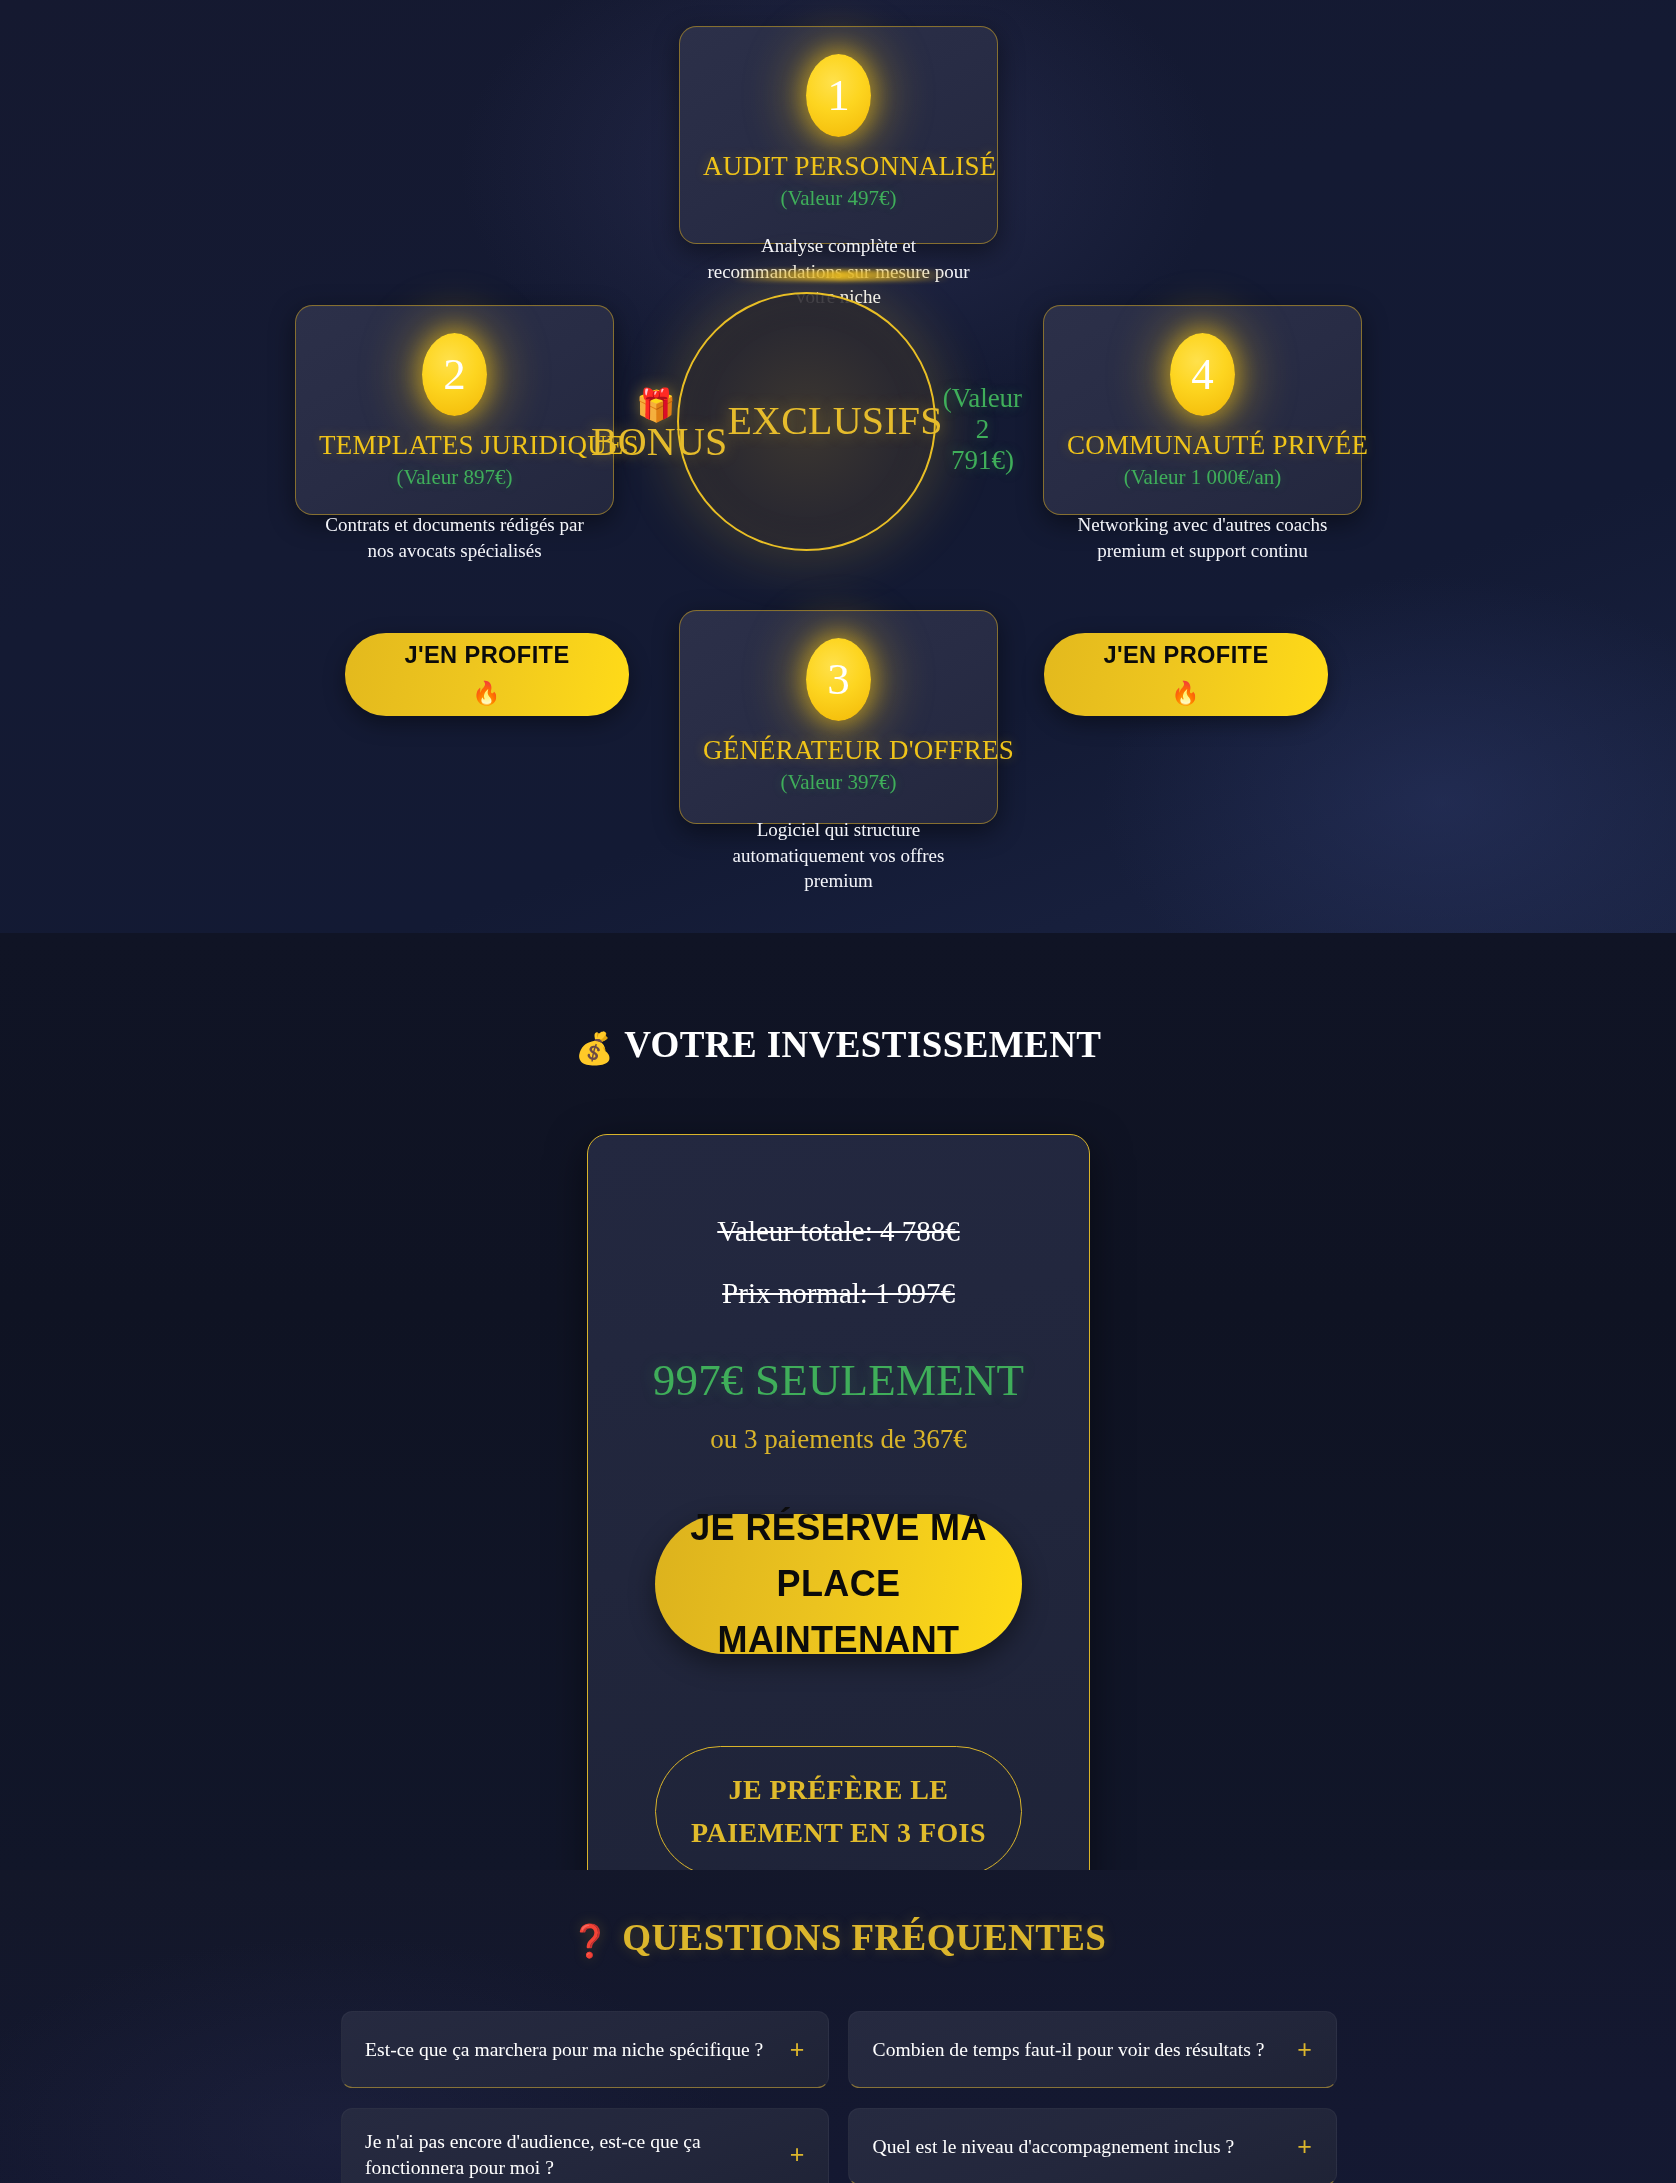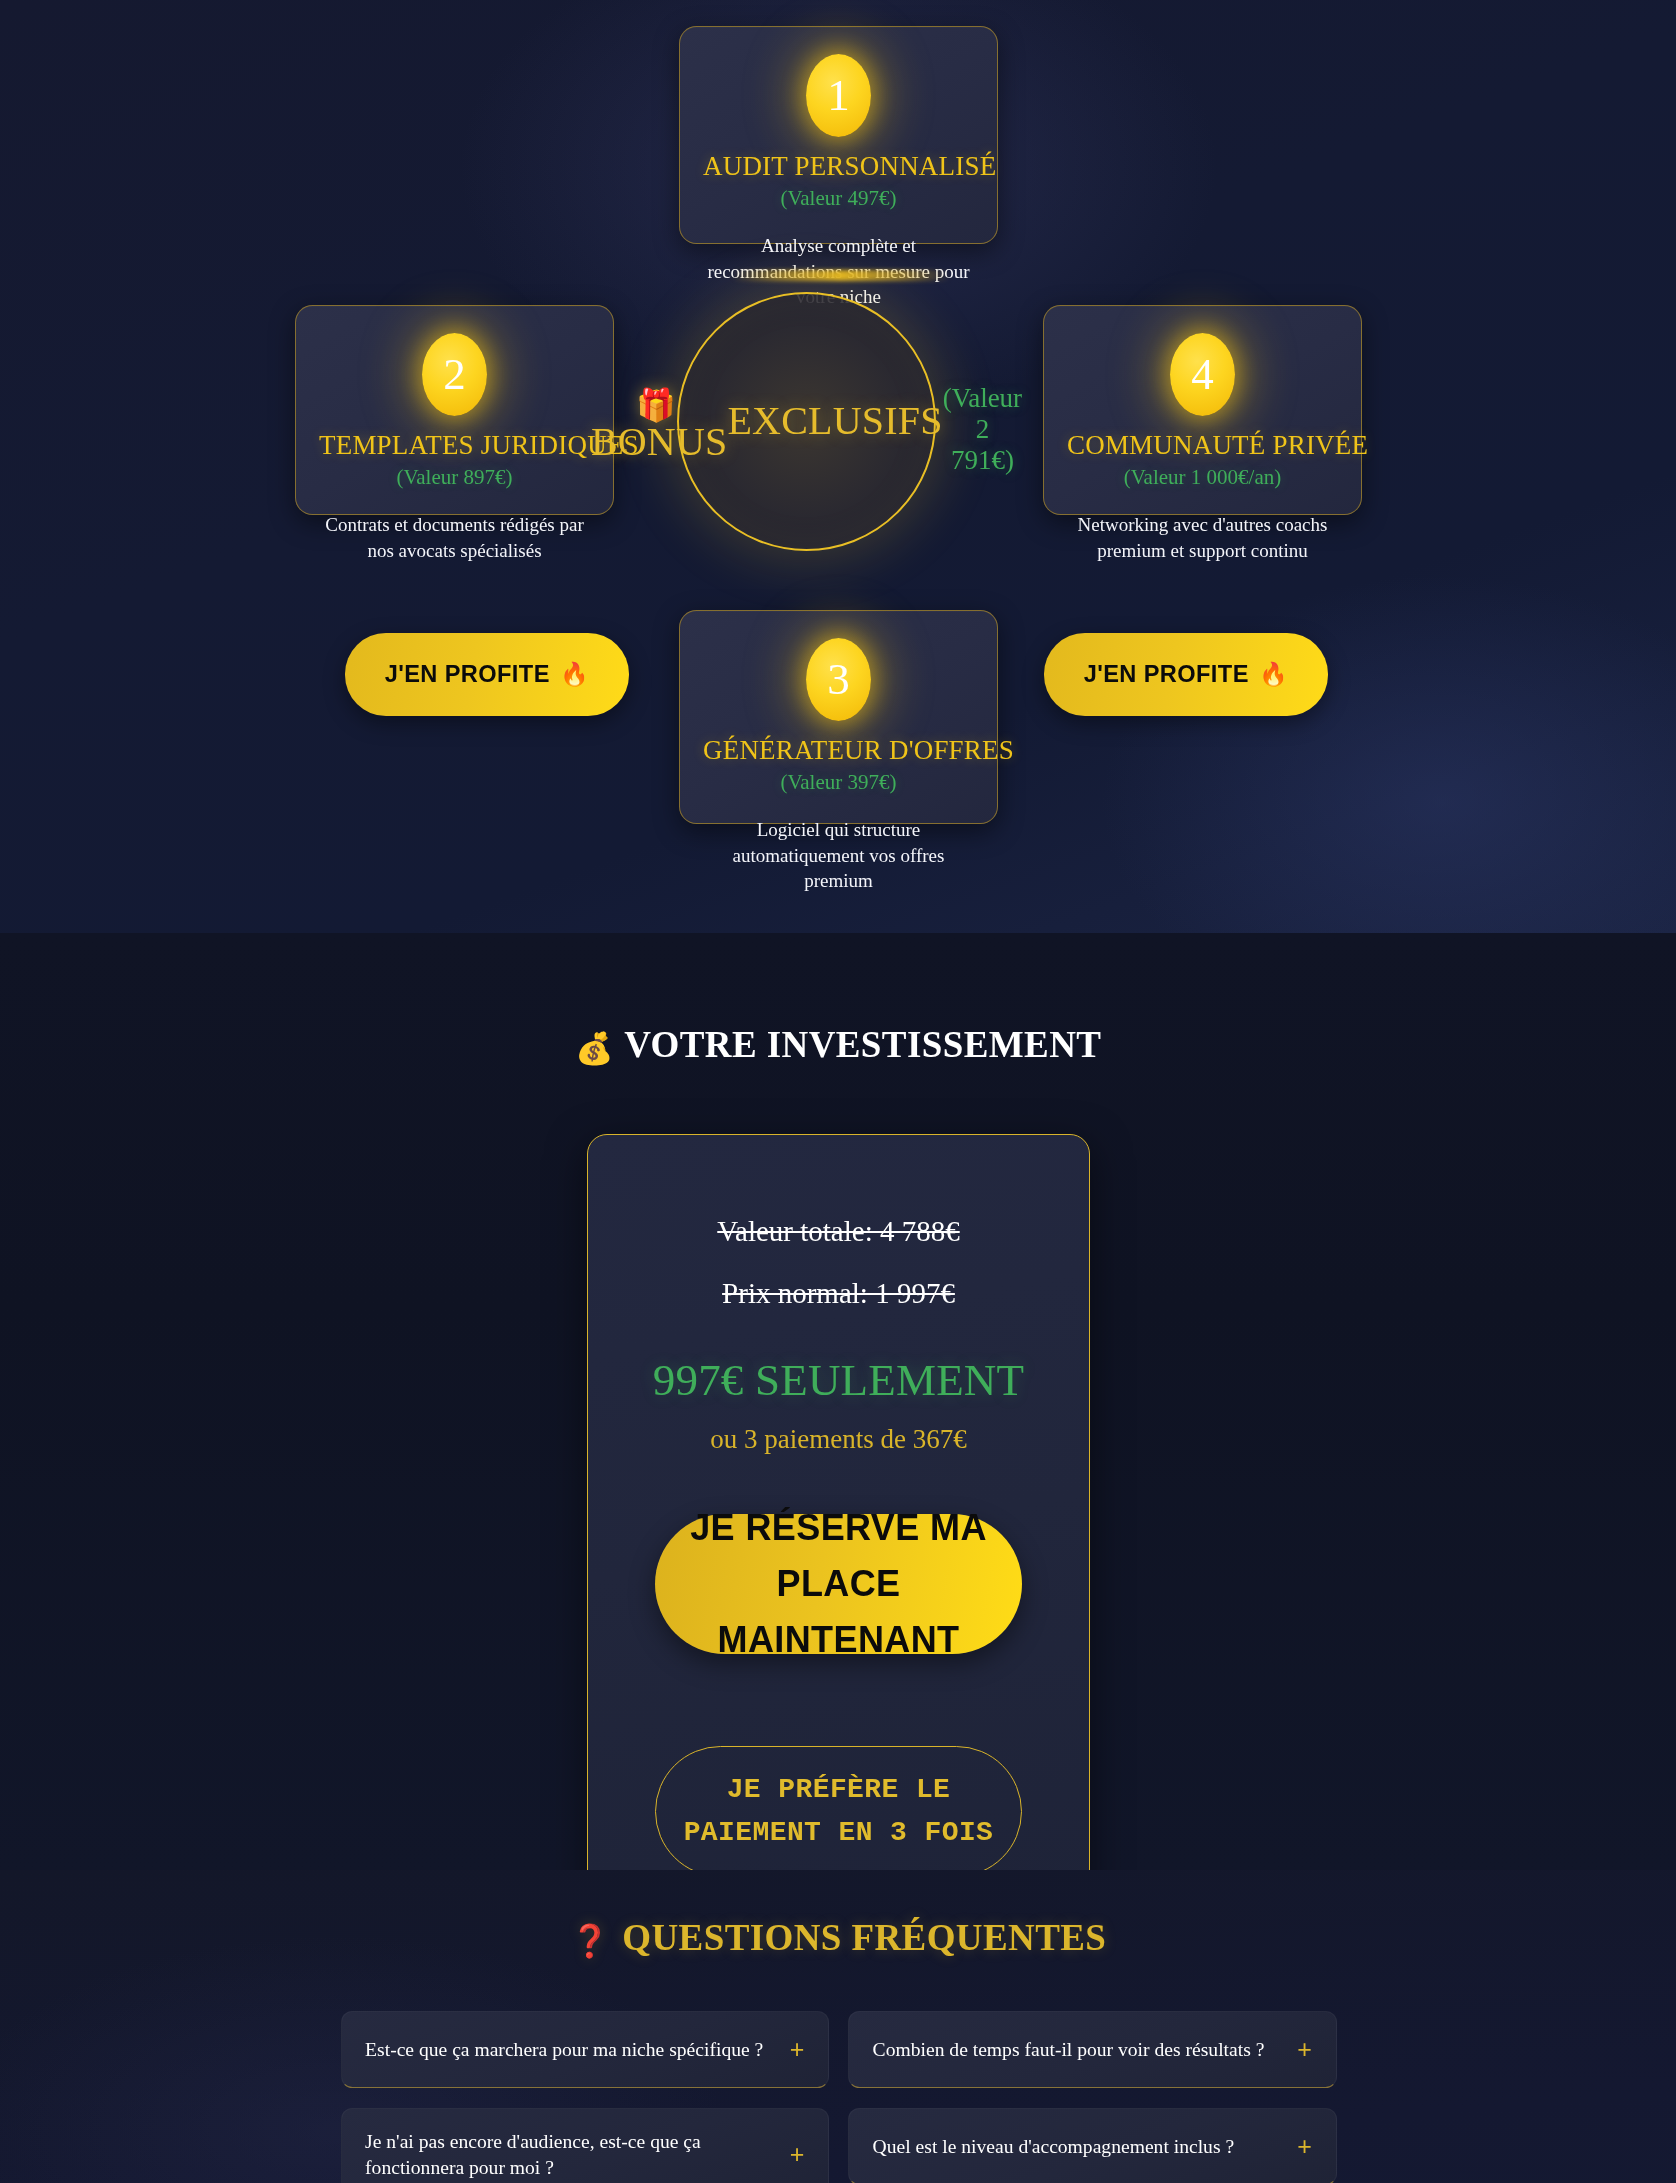--- a/index.html
+++ b/index.html
@@ -95,20 +95,21 @@
   .btn-profite{
     position:absolute;
     width:284px;height:83px;border-radius:41px;
     background:linear-gradient(100deg,#e3b91d 0%,#eec61f 45%,#ffdb18 100%);
     color:#0b0b0b;
     border:none;cursor:pointer;
     font-family:"Liberation Sans","DejaVu Sans",sans-serif;
     font-weight:bold;font-size:23.6px;letter-spacing:0.4px;
     display:flex;align-items:center;justify-content:center;gap:10.5px;
     box-shadow:0 7px 21px rgba(0,0,0,.4);
+    flex-direction:column;
   }
   .btn-profite .flame{font-size:23px;}
   .btn-p-left{left:345px;top:633px;}
   .btn-p-right{left:1044px;top:633px;}
 
   
   .sec-invest{
     position:relative;height:937px;
     background:linear-gradient(180deg,#101425 0%,#0f1323 40%,#111629 100%);
     padding-top:0.4px;
@@ -150,21 +151,21 @@
     color:#0b0b0b;
     font-family:"Liberation Sans","DejaVu Sans",sans-serif;
     font-weight:bold;font-size:36px;line-height:1.55;letter-spacing:0.4px;
     box-shadow:0 9.6px 26px rgba(0,0,0,.42);
     display:flex;align-items:center;justify-content:center;padding:0 26px;
   }
   .btn-outline{
     width:367px;height:131px;margin:0 auto;
     border:1.7px solid #d9b42a;border-radius:70px;cursor:pointer;
     background:transparent;color:#e0bb2c;
-    font-family:Liberation Mono, monospace;
+    font-family:Liberation Serif, serif;
     font-weight:bold;font-size:28px;line-height:1.55;letter-spacing:0.4px;
     display:flex;align-items:center;justify-content:center;padding:0 26px;
   }
 
   
   .sec-faq{
     position:relative;height:523px;
     background:
       radial-gradient(611px 306px at 20% 50%, rgba(40,44,80,.35), rgba(0,0,0,0) 64%),
       linear-gradient(175deg,#131729 0%,#141831 55%,#151b33 100%);

